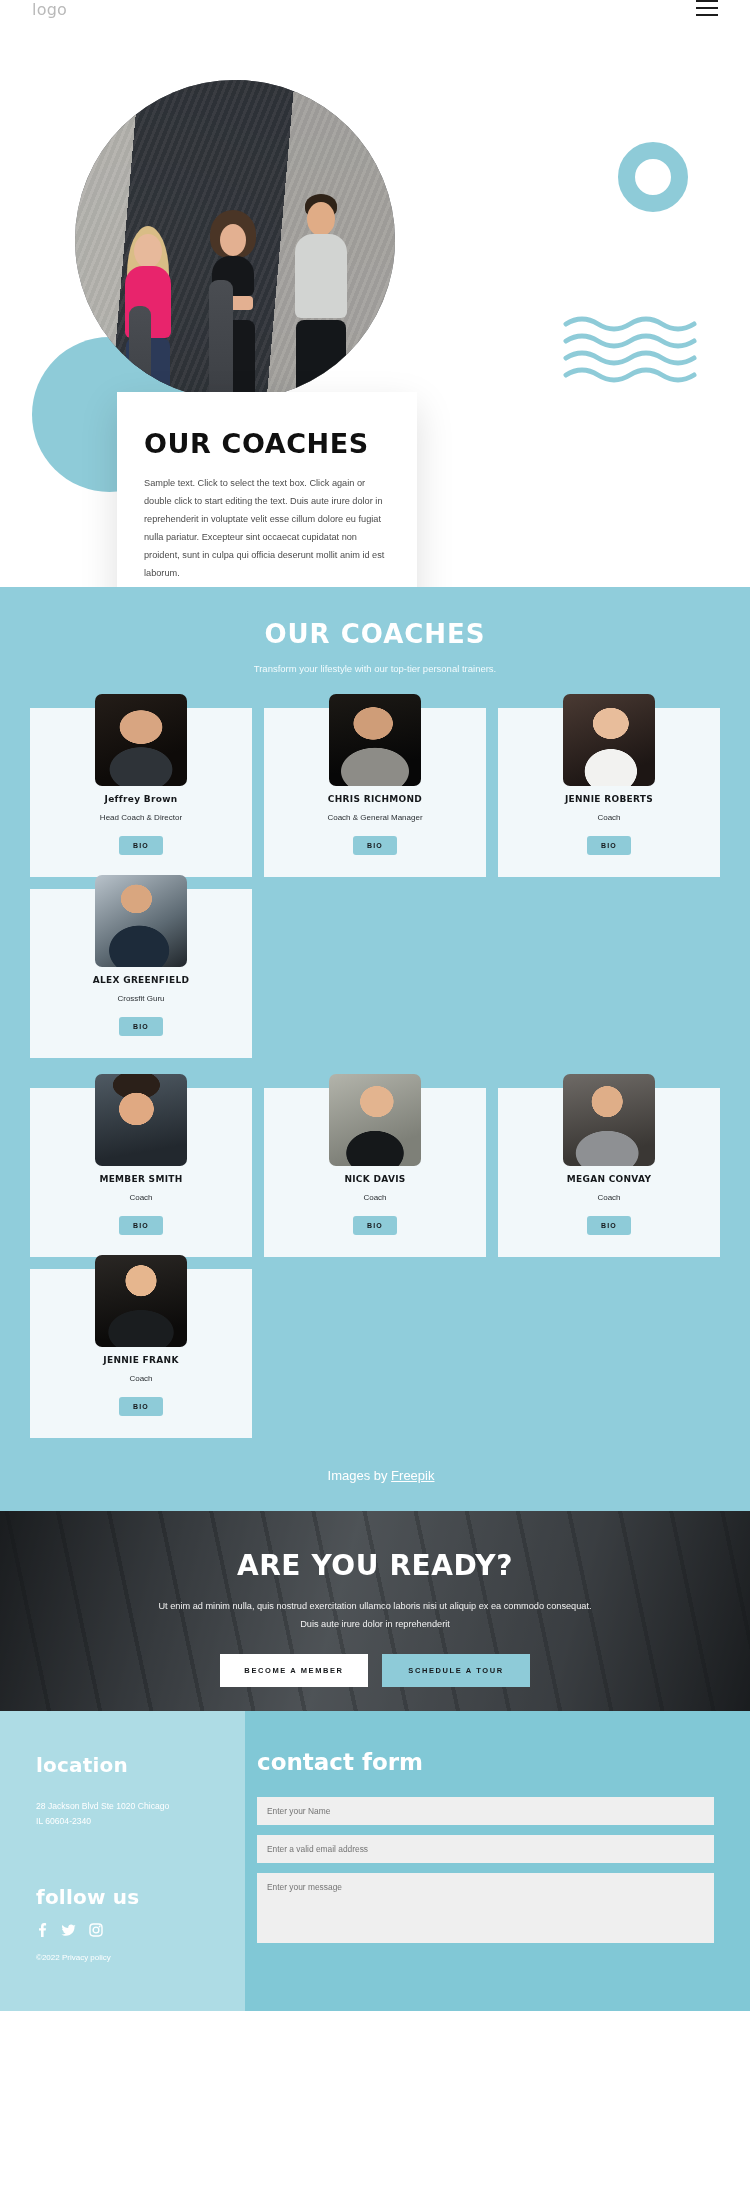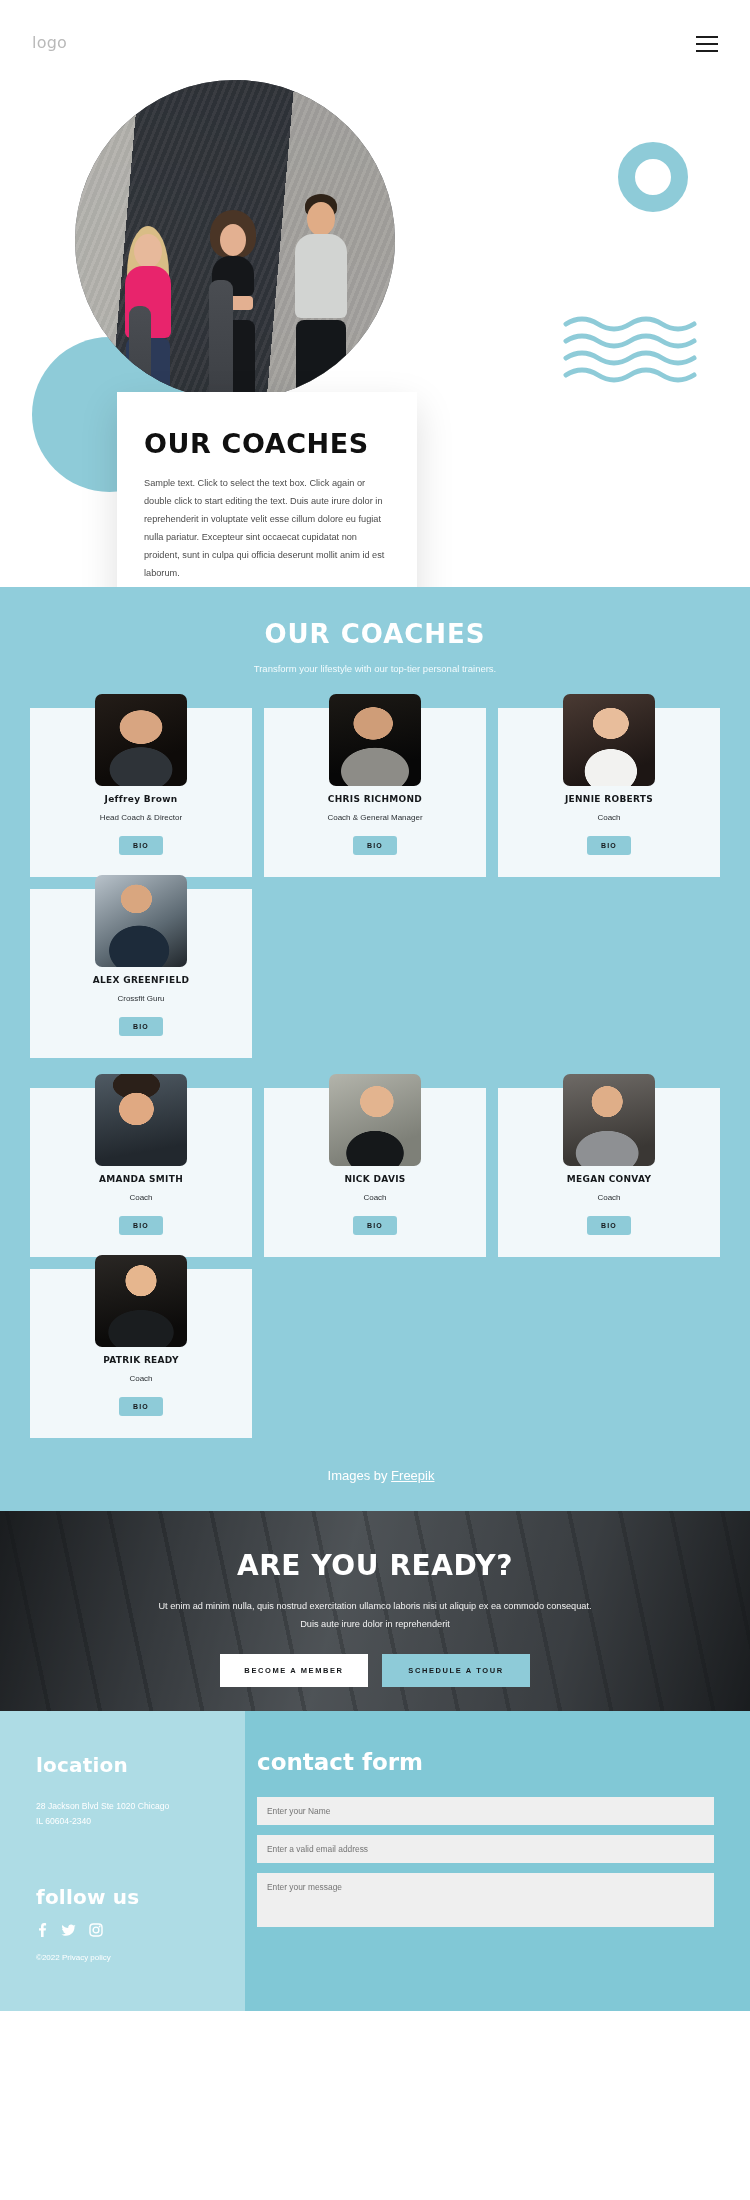--- a/index.html
+++ b/index.html
@@ -10,21 +10,21 @@
     width: 750px;
     height: 2200px;
     overflow: hidden;
     position: relative;
   }
 
   
   .site-header {
     height: 52px;
     display: flex;
-    align-items: flex-end;
+    align-items: flex-start;
     justify-content: space-between;
     padding: 0 32px;
     background: #ffffff;
     position: relative;
     z-index: 30;
   }
   .logo-text {
     font-size: 16px;
     color: #b9b9b9;
     letter-spacing: .2px;
@@ -319,21 +319,21 @@
     width: 100%;
     background: #efefef;
     border: none;
     padding: 9px 10px;
     font-size: 8.4px;
     color: #777;
     margin-bottom: 10px;
     font-family: "Liberation Sans", sans-serif;
     display: block;
   }
-  textarea.field { height: 54px; resize: none; }
+  textarea.field { height: 70px; resize: none; }
   .btn-submit {
     width: 100%;
     background: #f4705a;
     color: #ffffff;
     border: none;
     padding: 12px 0;
     font-size: 8px;
     font-weight: 700;
     letter-spacing: 1.6px;
     cursor: pointer;
@@ -450,21 +450,21 @@
     </div>
   </div>
 
   <div class="coach-grid">
 
     <div class="coach-card">
       <div class="coach-photo">
         <div class="ph" style="background:linear-gradient(170deg,#4f5a63,#22282e 80%);"></div>
         <div class="ph" style="background:radial-gradient(ellipse 30% 28% at 45% 38%, #e0a982 0 62%, rgba(0,0,0,0) 64%),radial-gradient(ellipse 36% 22% at 45% 12%, #2b2019 0 70%, rgba(0,0,0,0) 72%);"></div>
       </div>
-      <div class="coach-name">AMANDA SMITH</div>
+      <div class="coach-name">MEMBER SMITH</div>
       <div class="coach-role">Coach</div>
       <button class="btn-bio">BIO</button>
     </div>
 
     <div class="coach-card">
       <div class="coach-photo">
         <div class="ph" style="background:linear-gradient(160deg,#b3b4ab,#7e8078 75%);"></div>
         <div class="ph" style="background:radial-gradient(ellipse 28% 26% at 52% 30%, #e3b48f 0 64%, rgba(0,0,0,0) 66%),radial-gradient(ellipse 44% 34% at 50% 86%, #15181a 0 70%, rgba(0,0,0,0) 72%);"></div>
       </div>
       <div class="coach-name">NICK DAVIS</div>
@@ -480,21 +480,21 @@
       <div class="coach-name">MEGAN CONVAY</div>
       <div class="coach-role">Coach</div>
       <button class="btn-bio">BIO</button>
     </div>
 
     <div class="coach-card">
       <div class="coach-photo">
         <div class="ph" style="background:linear-gradient(170deg,#2a2724,#0c0b0a 80%);"></div>
         <div class="ph" style="background:radial-gradient(ellipse 26% 26% at 50% 28%, #e6b68e 0 64%, rgba(0,0,0,0) 66%),radial-gradient(ellipse 50% 34% at 50% 84%, #1a1d1f 0 70%, rgba(0,0,0,0) 72%);"></div>
       </div>
-      <div class="coach-name">PATRIK READY</div>
+      <div class="coach-name">JENNIE FRANK</div>
       <div class="coach-role">Coach</div>
       <button class="btn-bio">BIO</button>
     </div>
   </div>
 
   <div class="coaches-credit">
     <span>Images by </span><span class="credit-link">Freepik</span>
   </div>
 </section>
 

